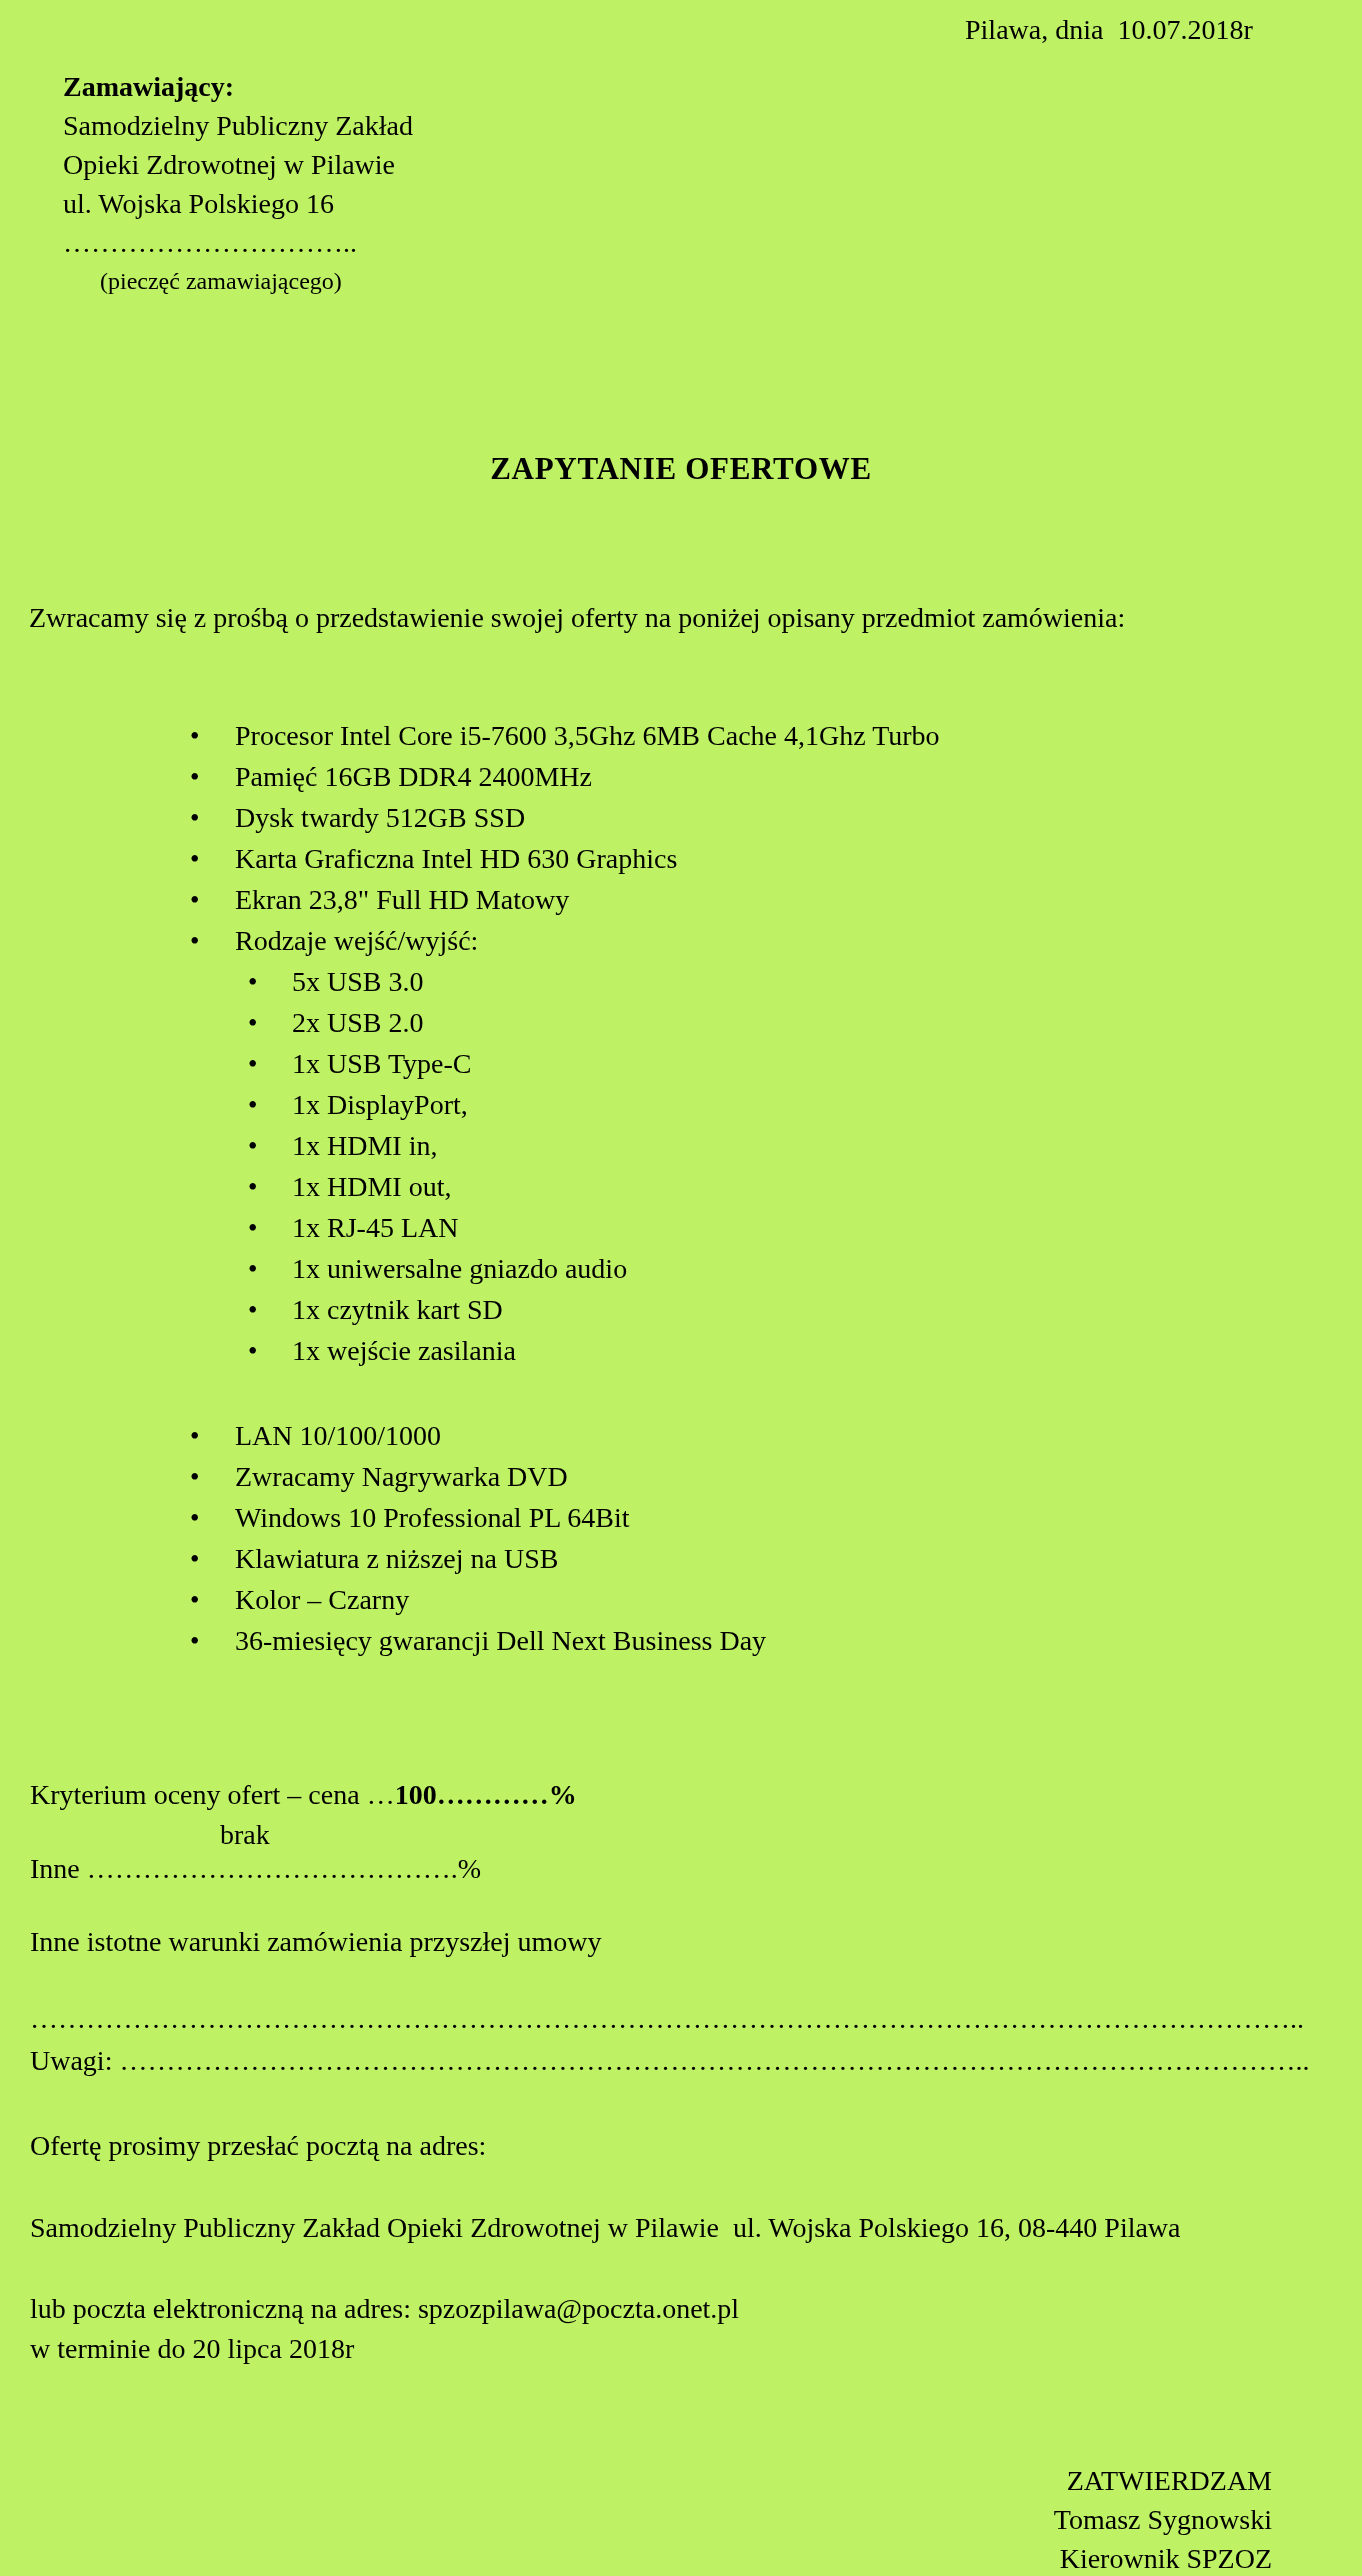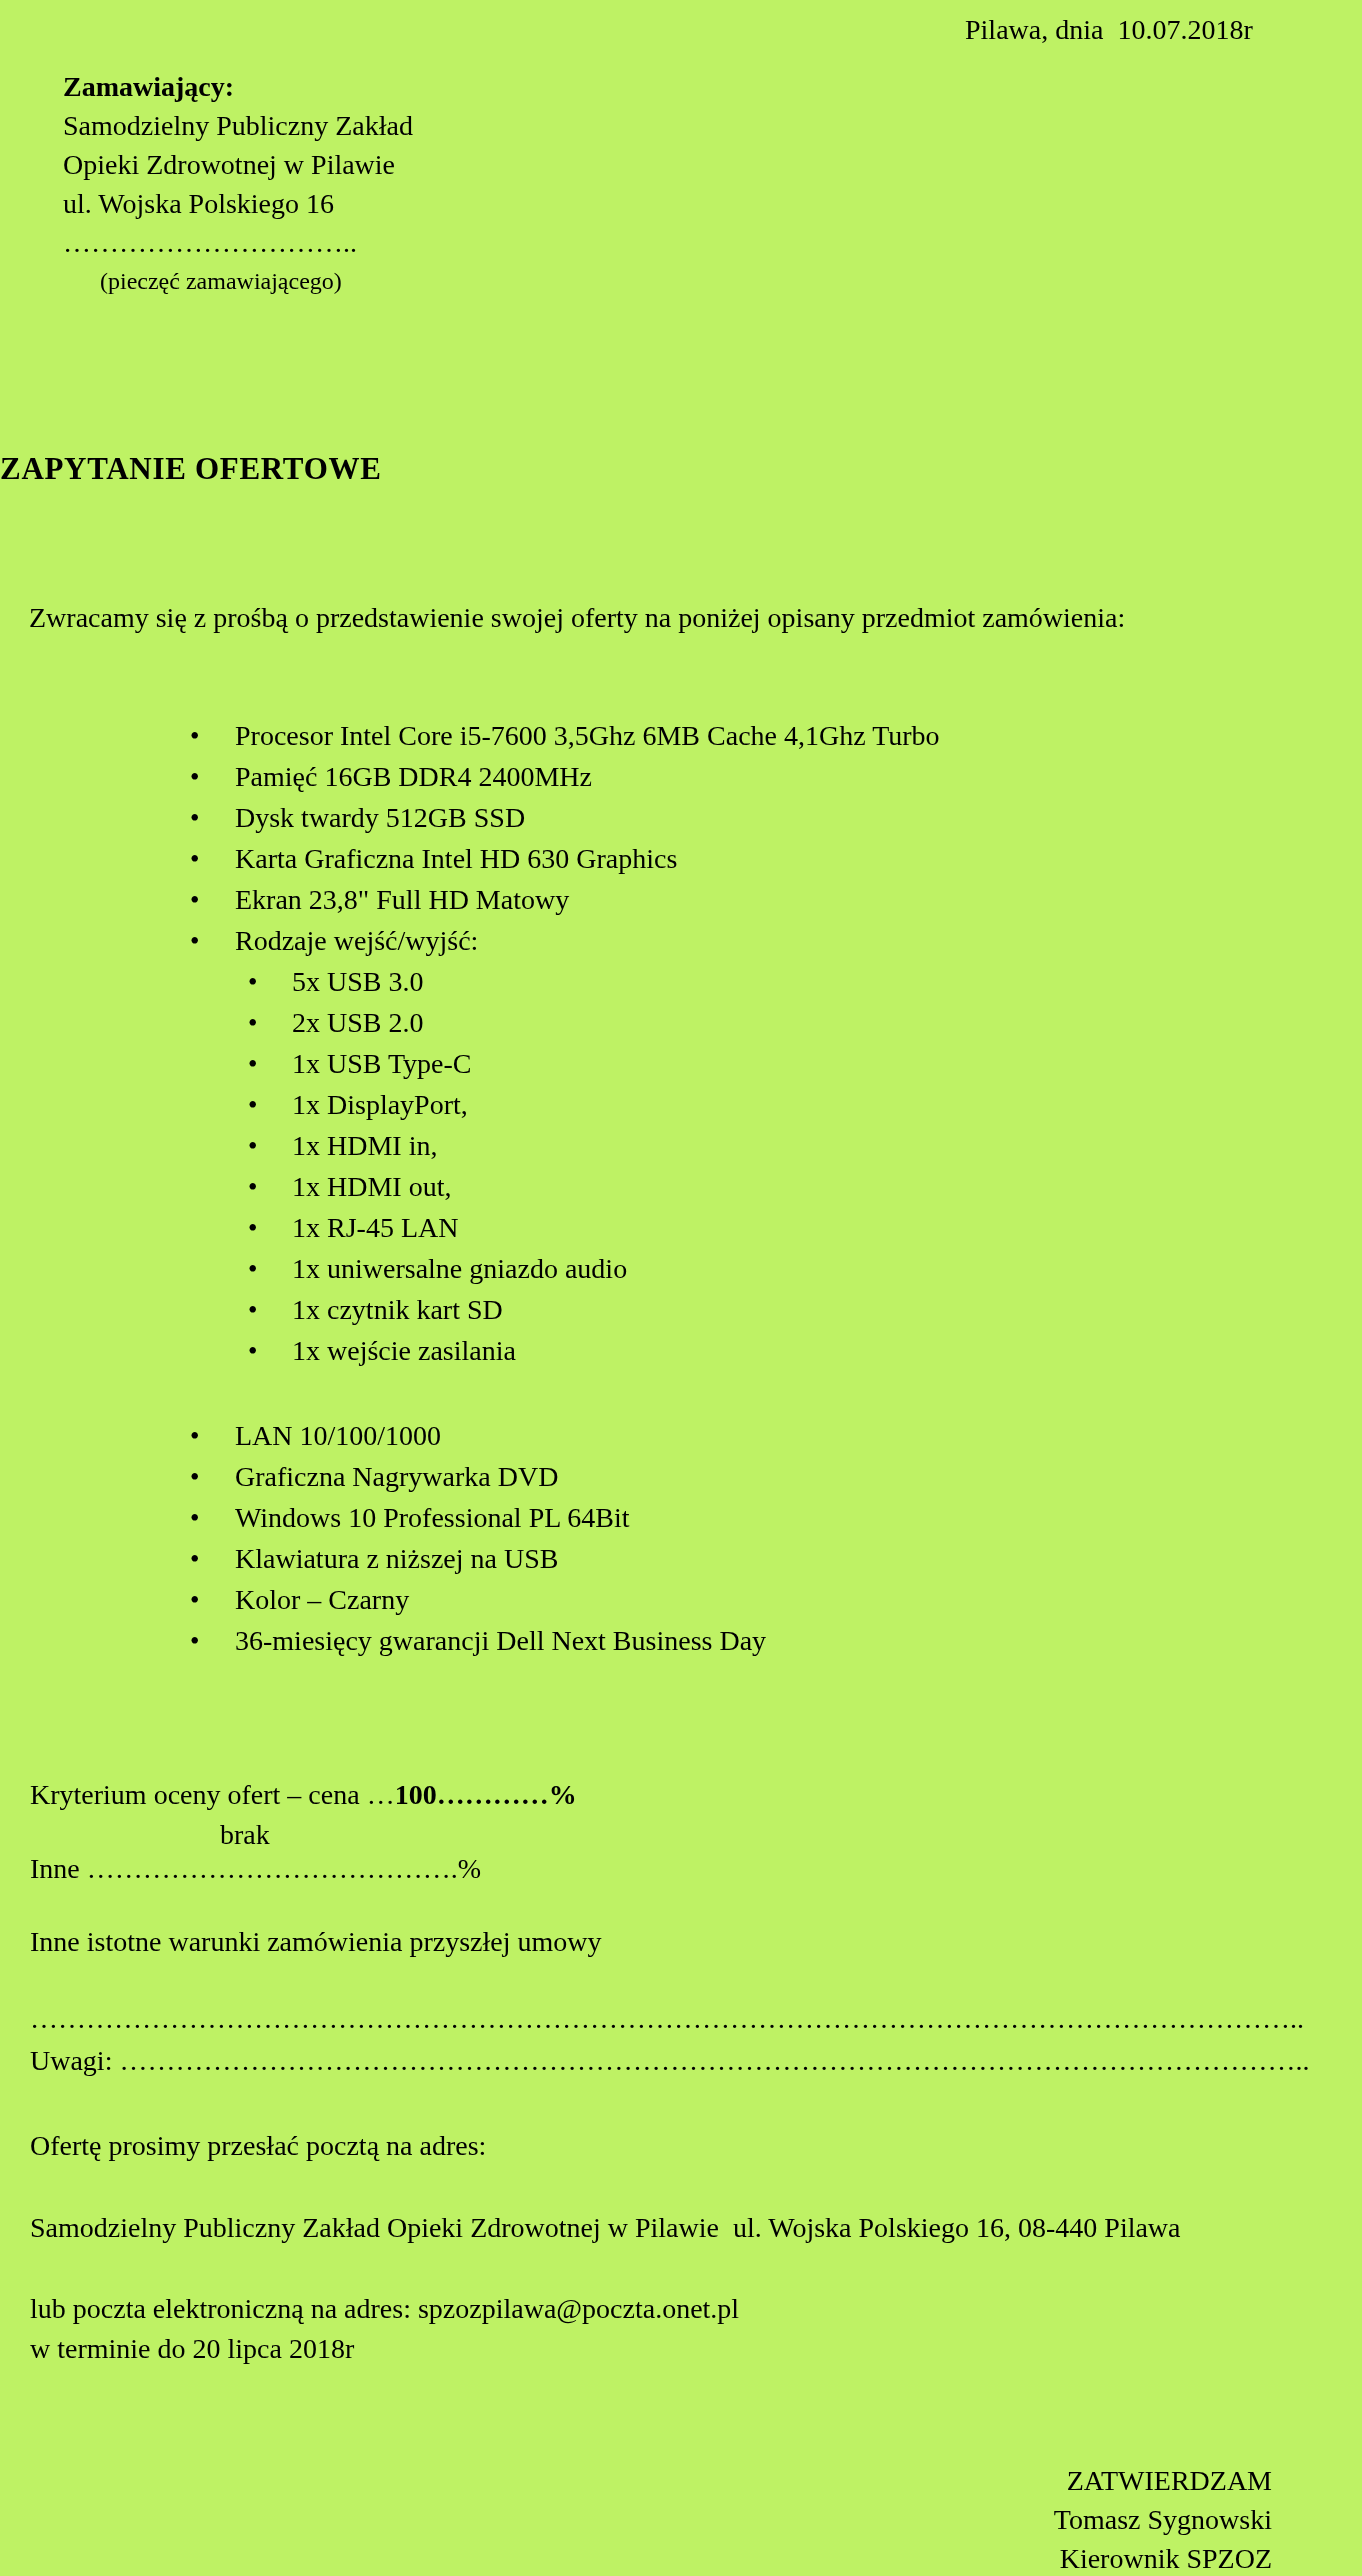--- a/index.html
+++ b/index.html
@@ -12,21 +12,21 @@
   .abs{position:absolute;}
   .t{font-size:28px;line-height:1.2;}
   .bold{font-weight:bold;}
   .nowrap{white-space:nowrap;overflow:hidden;}
 
   .date{left:965px;top:13.3px;}
 
   .orderer{left:30px;top:67px;line-height:39px;font-size:28px;margin-left:33px;}
   .orderer .caption{font-size:24px;padding-left:37px;}
 
-  .doc-title{left:0;top:451px;width:1362px;font-size:31px;font-weight:bold;letter-spacing:0.7px;}
+  .doc-title{left:0;top:451px;width:1362px;text-align:center;font-size:31px;font-weight:bold;letter-spacing:0.7px;}
 
   .intro{left:29px;top:601px;width:1267px;}
 
   .item1{left:87px;top:679px;width:1234px;}
   .item1 .num{display:inline-block;width:38px;}
 
   ul.blist{list-style:none;margin:0;padding:0;}
   ul.blist li{display:flex;align-items:flex-start;height:41px;font-size:28px;line-height:32px;}
   ul.spec li .blt, ul.extra li .blt{width:45px;flex:0 0 auto;font-size:27px;}
   ul.io li .blt{width:44px;flex:0 0 auto;font-size:27px;}
@@ -141,21 +141,21 @@
       </li>
   </ul>
 
   <ul class="abs blist extra">
     <li>
         <span class="blt">•</span>
         <span>LAN 10/100/1000</span>
       </li>
     <li>
         <span class="blt">•</span>
-        <span>Graficzna Nagrywarka DVD</span>
+        <span>Zwracamy Nagrywarka DVD</span>
       </li>
     <li>
         <span class="blt">•</span>
         <span>Windows 10 Professional PL 64Bit</span>
       </li>
     <li>
         <span class="blt">•</span>
         <span>Klawiatura z niższej na USB</span>
       </li>
     <li>

